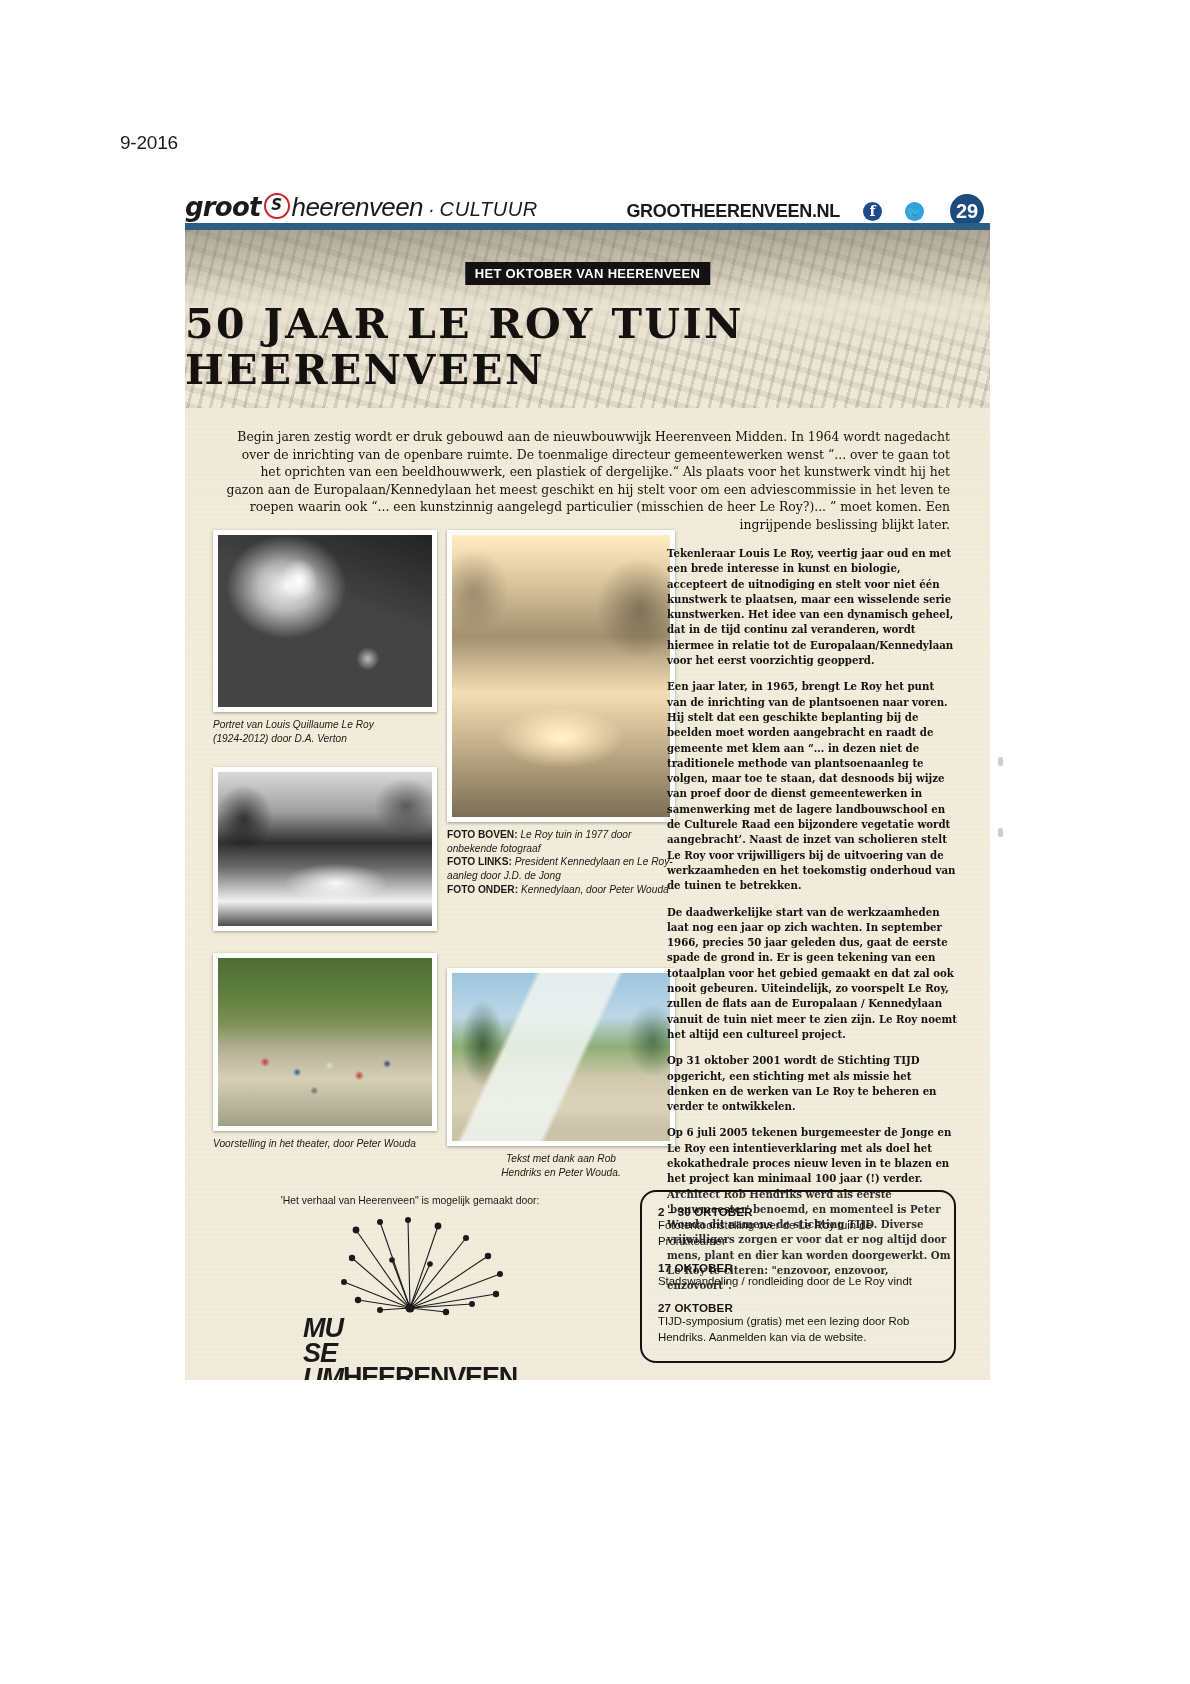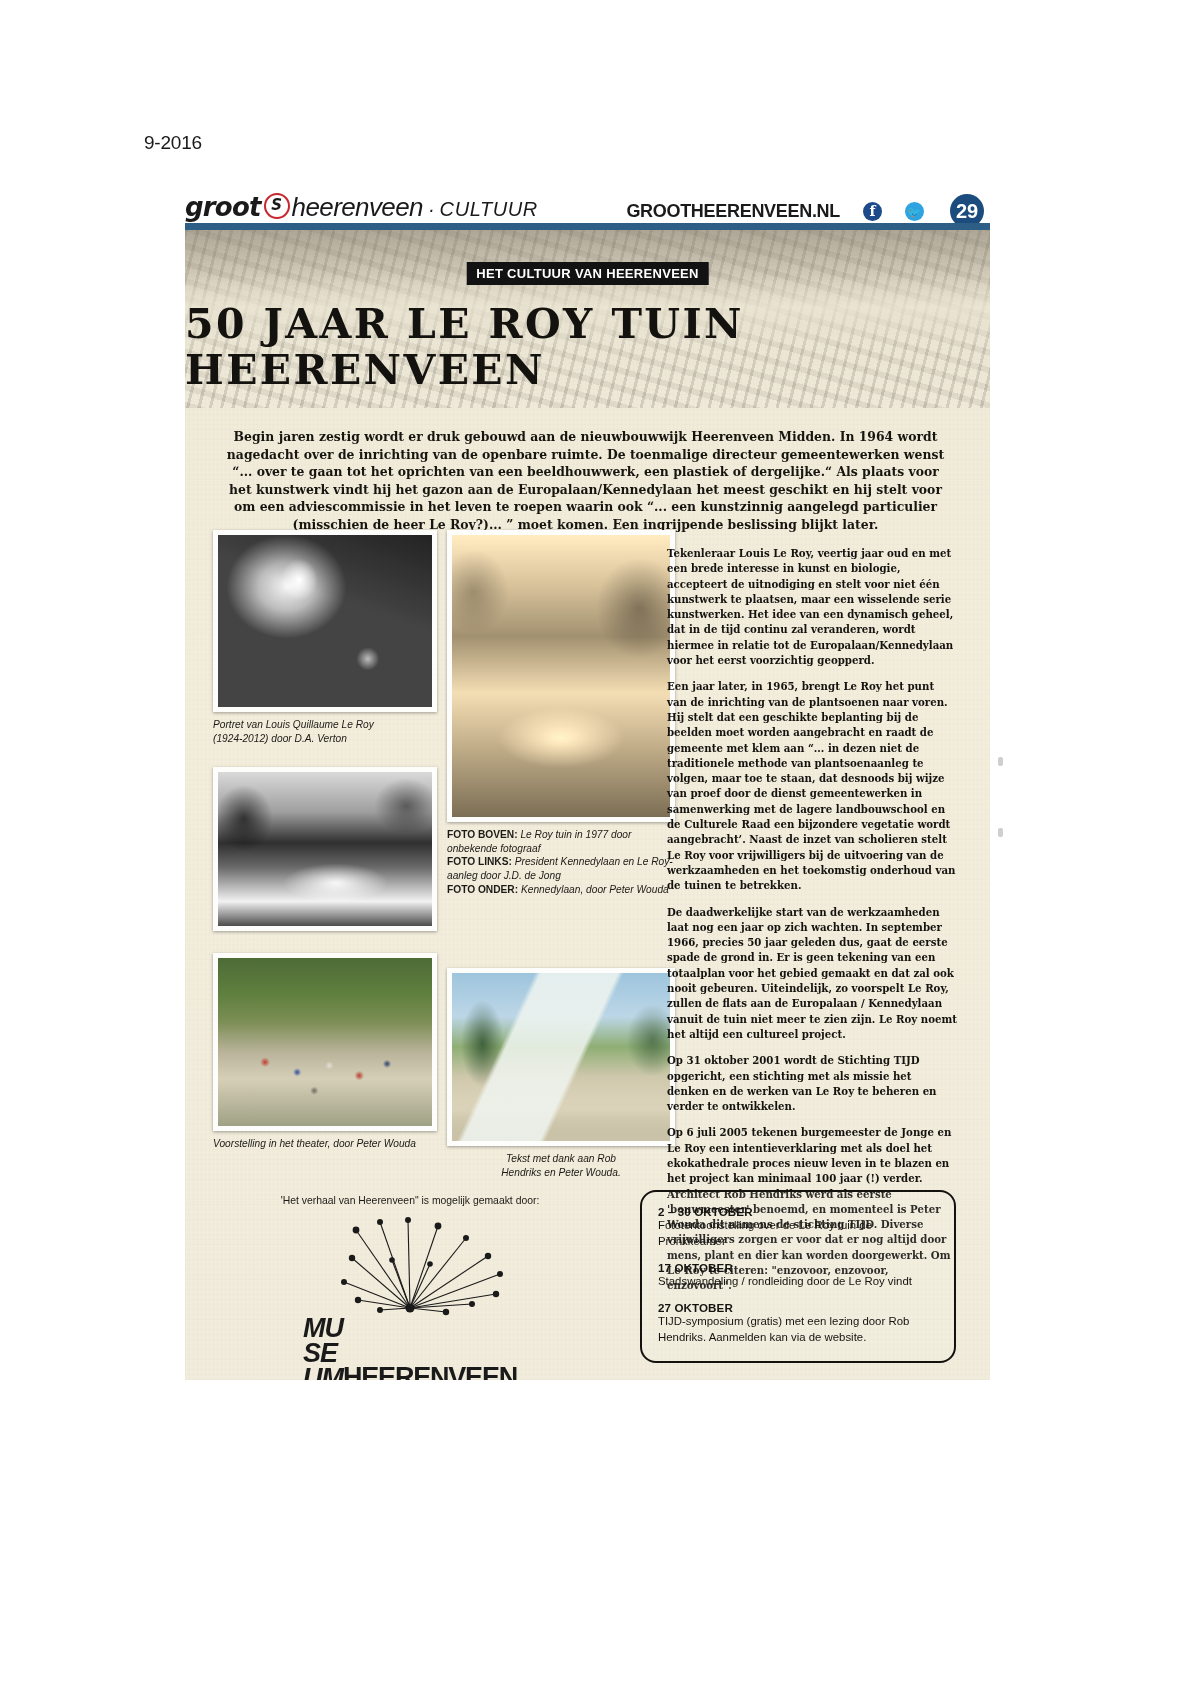--- a/index.html
+++ b/index.html
@@ -11,21 +11,21 @@
     width: 1190px;
     height: 1684px;
     font-family: "Liberation Sans", sans-serif;
     position: relative;
     overflow: hidden;
   }
 
   
   .page-date {
     position: absolute;
-    left: 144px;
+    left: 120px;
     top: 132px;
     font-size: 19px;
     color: #1b1b1b;
     font-family: "Liberation Sans", sans-serif;
     letter-spacing: -0.2px;
   }
 
   
   .article-sheet {
     position: absolute;
@@ -215,23 +215,23 @@
     letter-spacing: 2.4px;
     color: #14120f;
   }
   .headline .l2 { display: block; }
 
   .standfirst {
     position: absolute;
     left: 36px;
     right: 40px;
     top: 198px;
-    text-align: center;
+    text-align: right;
     font-family: "DejaVu Serif", serif;
-    font-weight: bold;
+    font-weight: normal;
     font-size: 12.4px;
     line-height: 1.42;
     color: #17150f;
   }
 
   
   .col-left {
     position: absolute;
     left: 28px;
     top: 300px;
@@ -493,21 +493,21 @@
       <span class="page-badge">29</span>
     </div>
 
     <div class="masthead-rule"></div>
   </div>
 
   <div class="newsprint">
 
     <div class="hero-band"></div>
 
-    <div class="kicker">HET CULTUUR VAN HEERENVEEN</div>
+    <div class="kicker">HET OKTOBER VAN HEERENVEEN</div>
 
     <div class="headline">
       <span>50 JAAR LE ROY TUIN</span>
       <span class="l2">HEERENVEEN</span>
     </div>
 
     <div class="standfirst">Begin jaren zestig wordt er druk gebouwd aan de nieuwbouwwijk Heerenveen Midden. In 1964 wordt nagedacht over de inrichting van de openbare ruimte. De toenmalige directeur gemeentewerken wenst “... over te gaan tot het oprichten van een beeldhouwwerk, een plastiek of dergelijke.“ Als plaats voor het kunstwerk vindt hij het gazon aan de Europalaan/Kennedylaan het meest geschikt en hij stelt voor om een adviescommissie in het leven te roepen waarin ook “... een kunstzinnig aangelegd particulier (misschien de heer Le Roy?)... ” moet komen. Een ingrijpende beslissing blijkt later.</div>
 
     <div class="col-left">
       <div class="photo ph-portrait">

